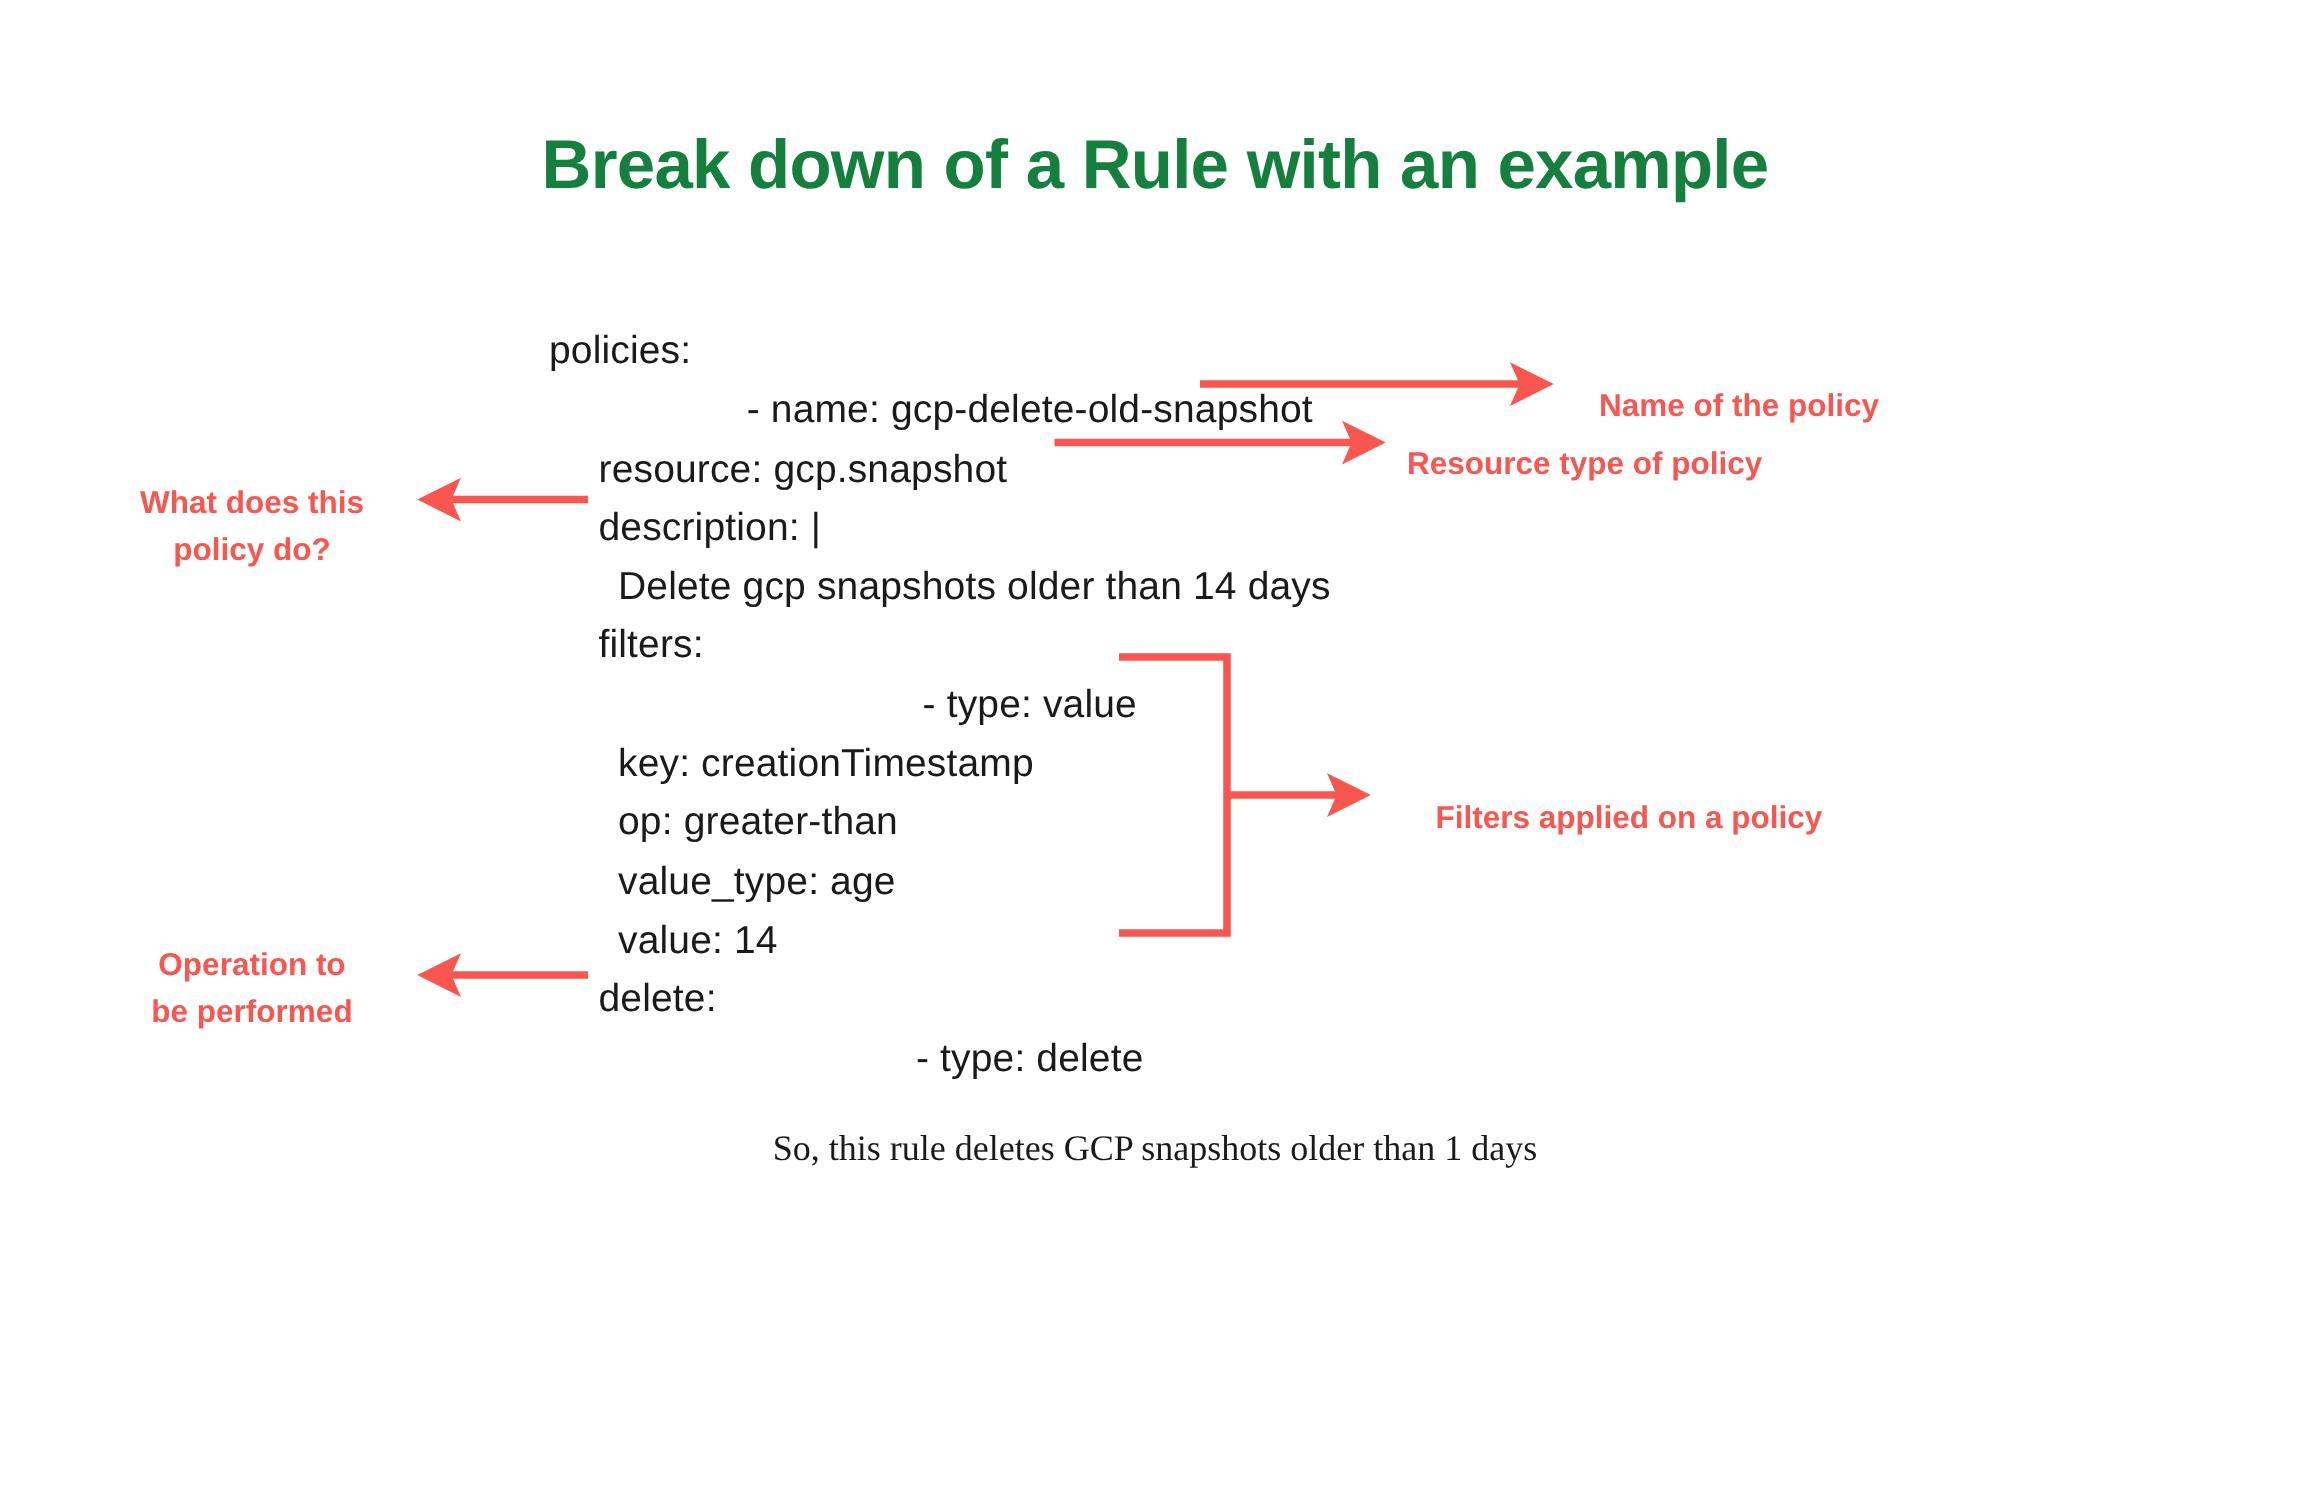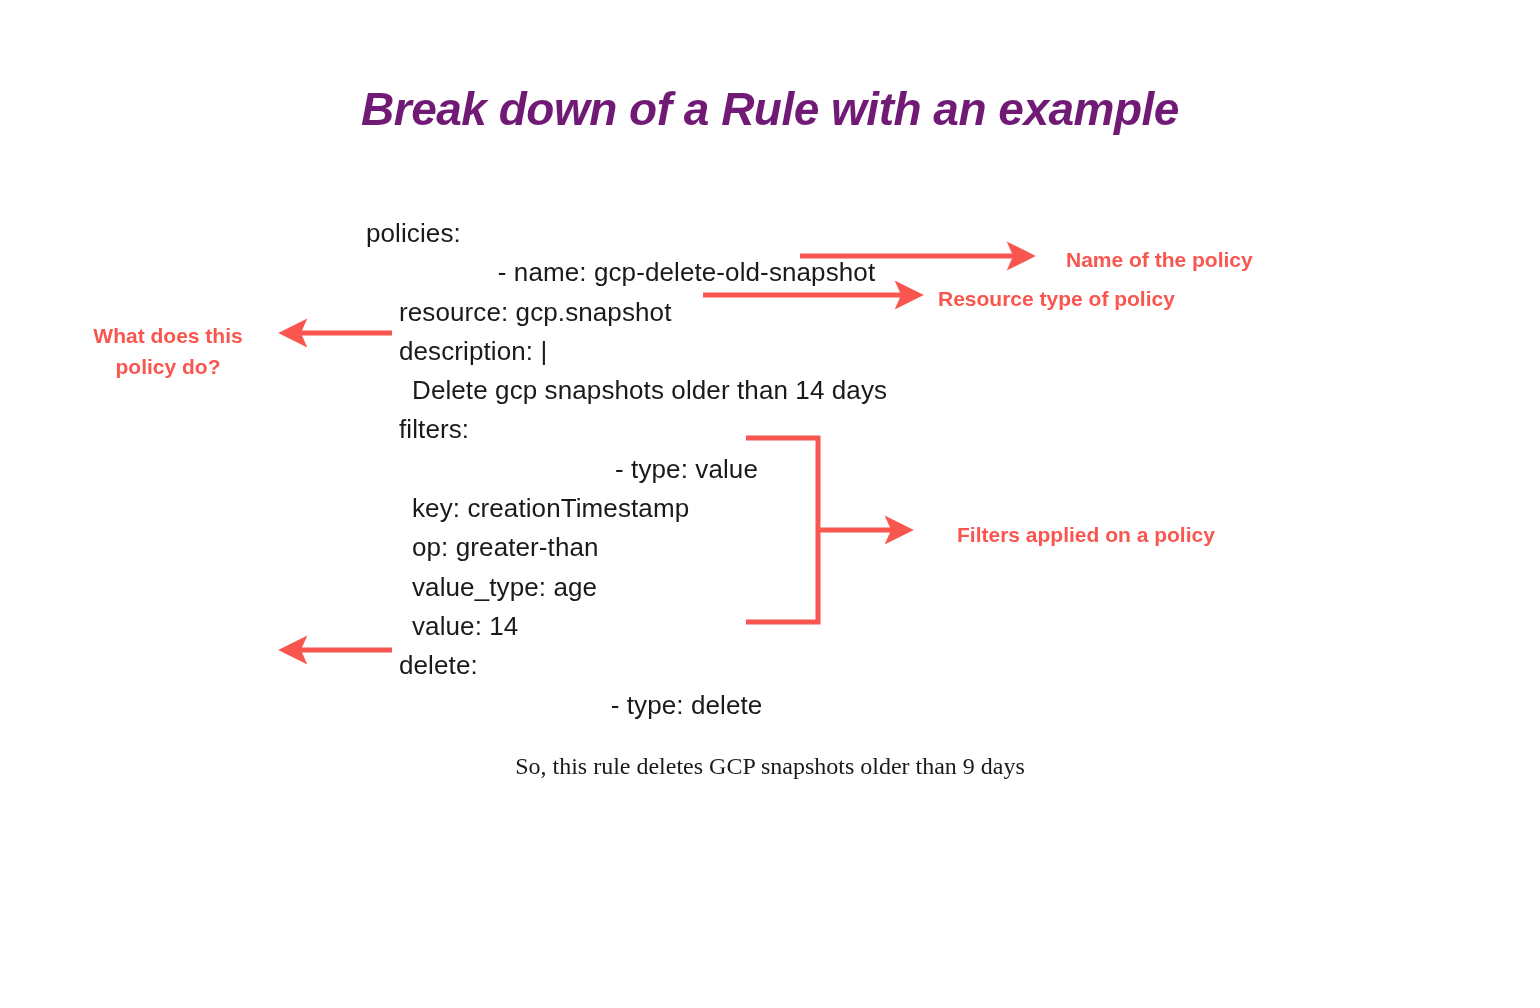--- a/index.html
+++ b/index.html
@@ -25,23 +25,22 @@
   .slide-title {
     position: absolute;
     left: 0;
     top: 82px;
     width: 1540px;
     text-align: center;
     font-family: "Liberation Sans", sans-serif;
     font-weight: bold;
     font-size: 46px;
     letter-spacing: -0.5px;
-    color: #701a75;
+    color: #15803d;
     white-space: nowrap;
-    font-style: italic;
   }
 
   
   .yaml-block {
     position: absolute;
     left: 366px;
     top: 198px;
     width: 620px;
   }
   .yaml-line {
@@ -60,21 +59,21 @@
   
   .anno-label {
     position: absolute;
     font-family: "Liberation Sans", sans-serif;
     font-weight: bold;
     font-size: 21px;
     color: #f9564f;
     line-height: 31px;
     white-space: pre-line;
   }
-  .anno-right { text-align: right; }
+  .anno-right { text-align: right; margin-top: 11px; }
   .anno-left  { text-align: center; }
 
   #label-name-of-policy      { left: 1066px; top: 244px; }
   #label-resource-type       { left: 938px;  top: 283px; }
   #label-filters-applied     { left: 957px;  top: 519px; }
   #label-what-does-this      { left: 62px;   top: 320px; width: 212px; }
   #label-operation-to-be     { left: 62px;   top: 628px; width: 212px; }
 
   
   #annotations-svg {
@@ -147,16 +146,18 @@
 
   <div class="anno-label anno-right" id="label-name-of-policy">Name of the policy</div>
 
   <div class="anno-label anno-right" id="label-resource-type">Resource type of policy</div>
 
   <div class="anno-label anno-right" id="label-filters-applied">Filters applied on a policy</div>
 
   <div class="anno-label anno-left" id="label-what-does-this">What does this
 policy do?</div>
 
+  <div class="anno-label anno-left" id="label-operation-to-be">Operation to
+be performed</div>
 
-  <div class="slide-caption">So, this rule deletes GCP snapshots older than 9 days</div>
+  <div class="slide-caption">So, this rule deletes GCP snapshots older than 1 days</div>
 
 </div>
 
 </body></html>

